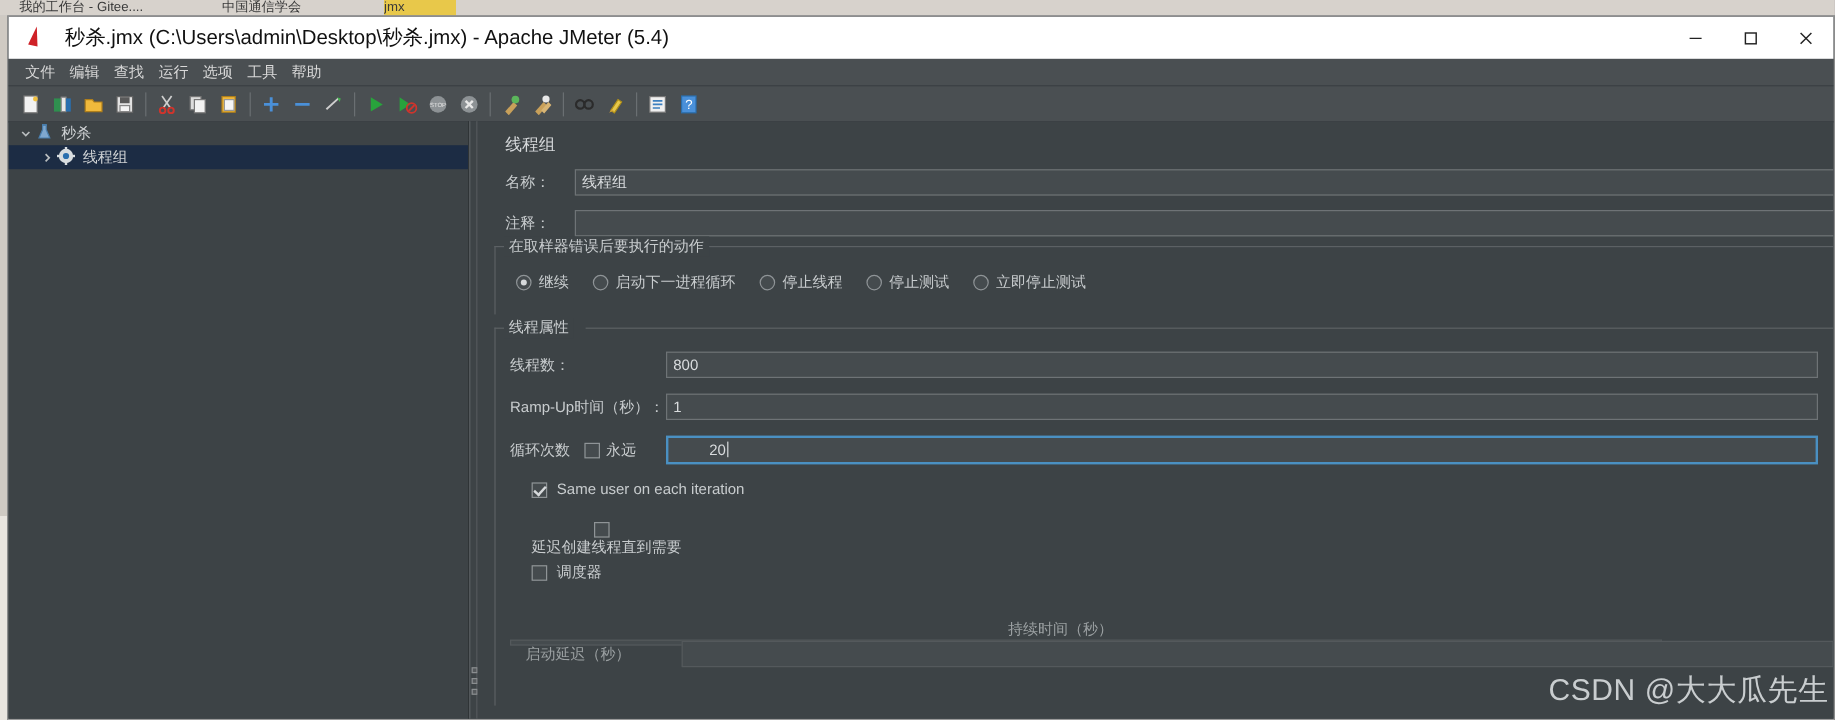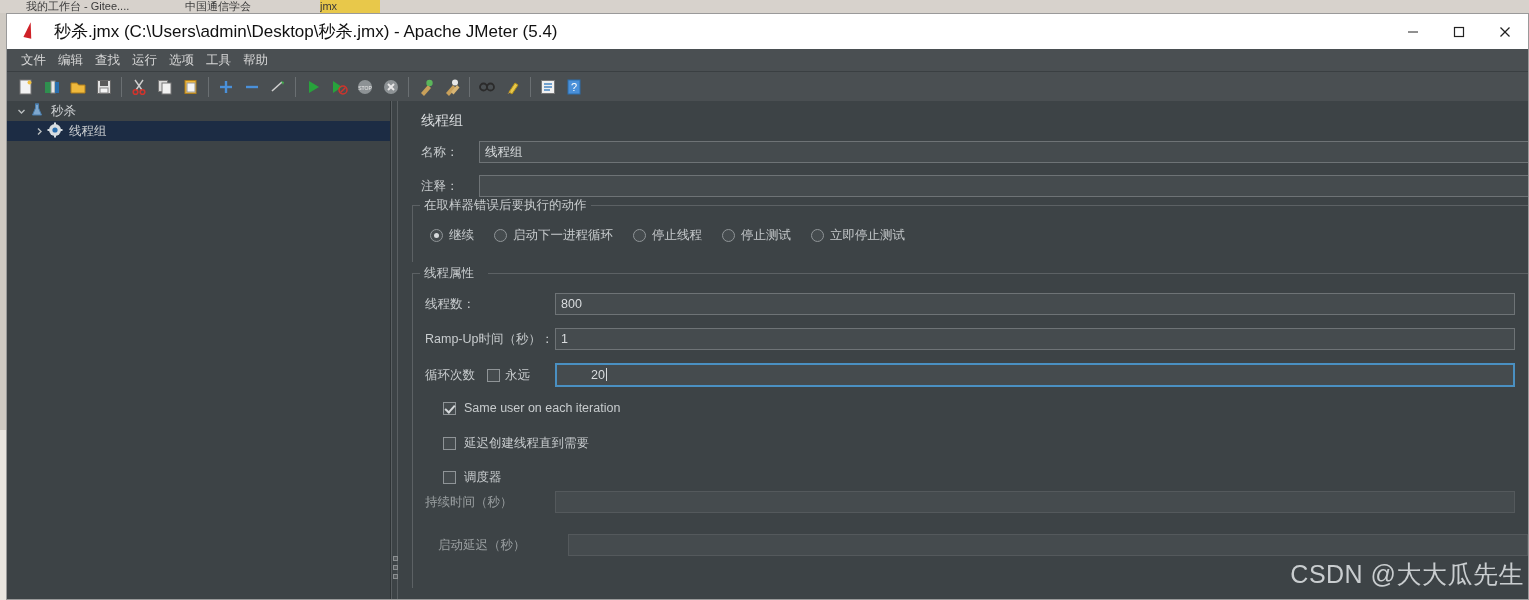--- a/index.html
+++ b/index.html
@@ -114,21 +114,21 @@
   
   #watermark{
     position:absolute;right:4px;bottom:8px;font-size:25px;color:#c9cdcf;
     letter-spacing:.5px;white-space:nowrap;
   }
 </style>
 </head>
 <body>
 
 <div id="bg-tabstrip">
-  <span class="bgtab" style="left:26px;width:150px">我的工作台 - Gitee....</span>
+  <span class="bgtab" style="left:16px;width:150px">我的工作台 - Gitee....</span>
   <span class="bgtab" style="left:185px;width:110px">中国通信学会</span>
   <span class="bgtab" style="left:320px;width:60px;background:#e8c84a">jmx</span>
 </div>
 <div id="bg-left-edge"></div>
 <div id="bg-left-edge2"></div>
 
 <div id="jmeter-window">
 
   <div id="titlebar">
     <div id="title-icon">
@@ -418,31 +418,31 @@
           <span class="finput focused" style="width:960px;display:inline-block;position:relative;padding-left:34px;">
             <span>20</span><span class="caret"></span>
           </span>
         </div>
 
         <div class="cb-wrap" style="left:31px;top:128px;">
           <span class="cbox checked"></span>
           <span class="cb-label">Same user on each iteration</span>
         </div>
 
-        <div class="cb-wrap" style="left:31px;top:162px;">
+        <div class="cb-wrap" style="left:31px;top:162px;flex-direction:column;">
           <span class="cbox"></span>
           <span class="cb-label">延迟创建线程直到需要</span>
         </div>
 
         <div class="cb-wrap" style="left:31px;top:196px;">
           <span class="cbox"></span>
           <span class="cb-label">调度器</span>
         </div>
 
-        <div class="frow" style="left:13px;top:218px;">
+        <div class="frow" style="left:13px;top:243px;flex-direction:column;">
           <span class="flabel" style="width:130px;display:inline-block;color:#9ba0a2">持续时间（秒）</span>
           <span class="finput disabled" style="width:960px;display:inline-block"></span>
         </div>
 
         <div class="frow" style="left:26px;top:261px;">
           <span class="flabel" style="width:130px;display:inline-block;color:#9ba0a2">启动延迟（秒）</span>
           <span class="finput disabled" style="width:960px;display:inline-block"></span>
         </div>
       </div>
 

